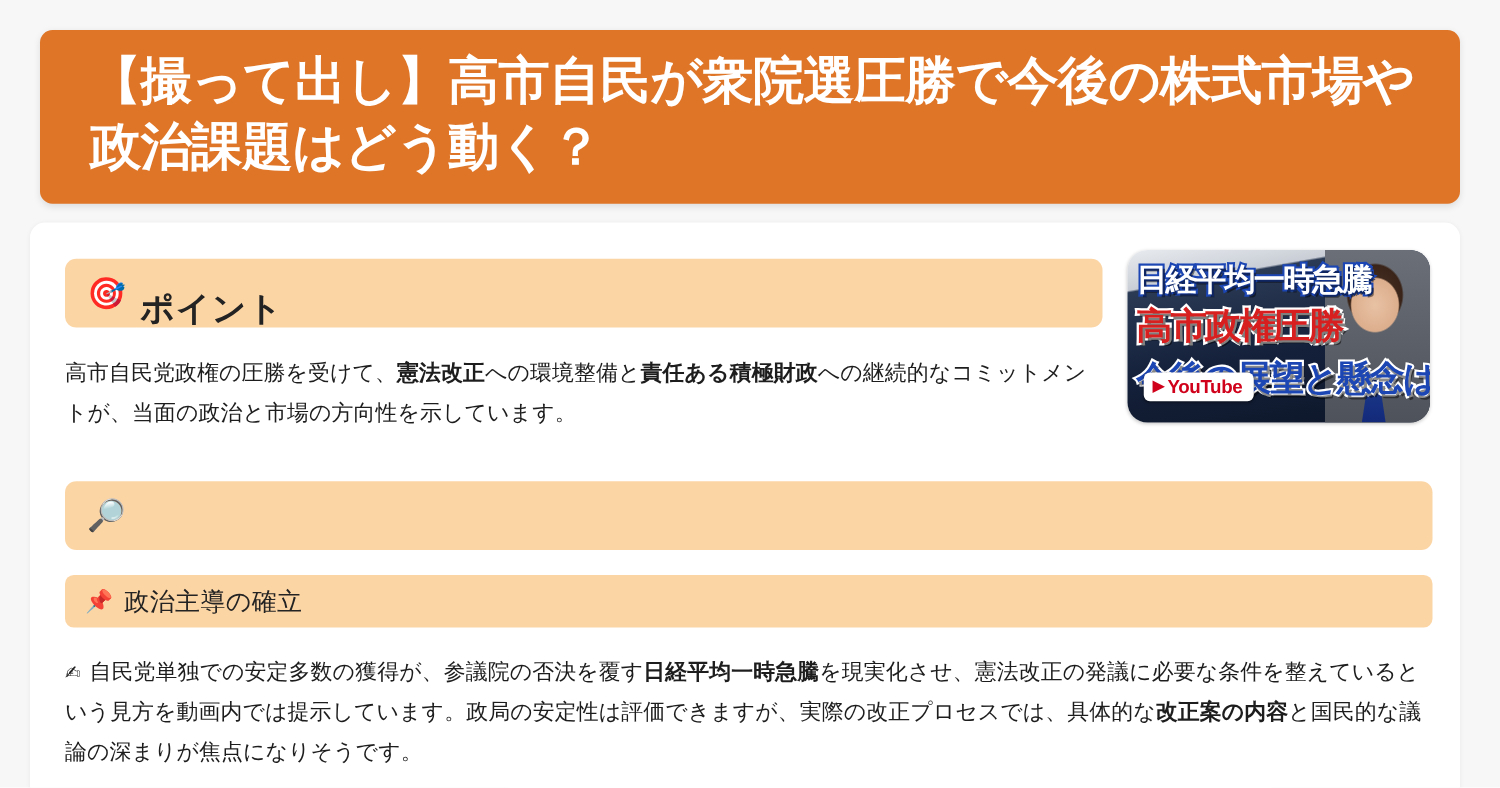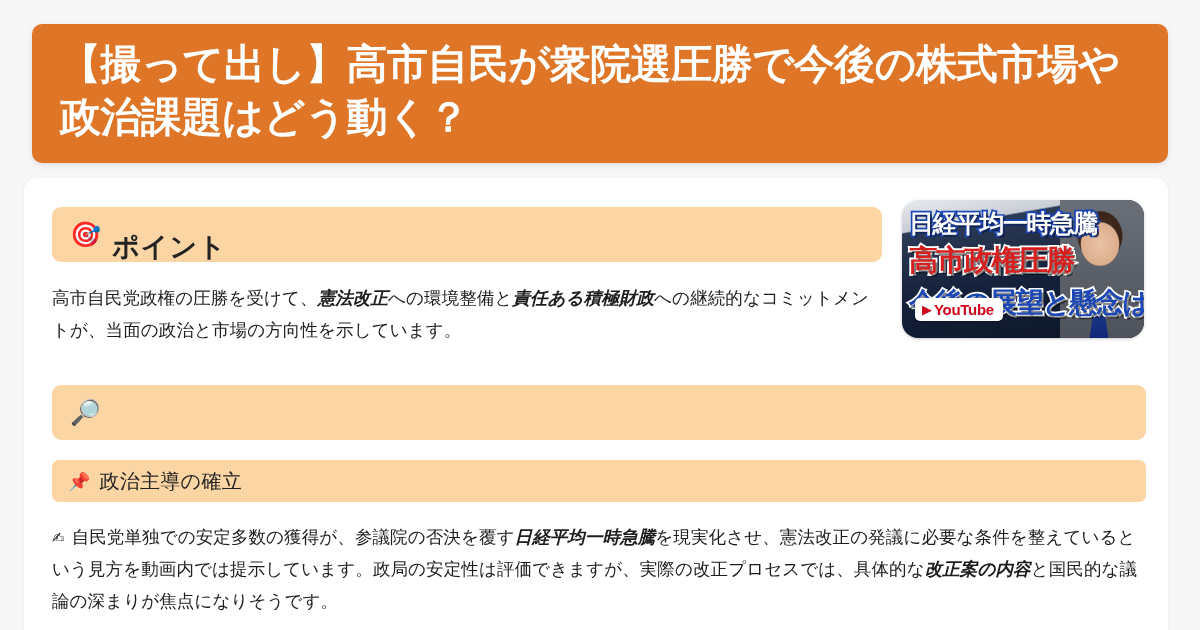--- a/index.html
+++ b/index.html
@@ -24,21 +24,21 @@
 
   
   .title-banner {
     position: absolute;
     left: 32px;
     top: 24px;
     width: 1136px;
     box-sizing: border-box;
     background: #df7526;
     border-radius: 10px;
-    padding: 14px 26px 18px 28px;
+    padding: 14px 26px 18px 40px;
     box-shadow: 0 2px 6px rgba(0,0,0,0.10);
   }
   .title-text {
     color: #ffffff;
     font-size: 41px;
     font-weight: 700;
     line-height: 1.30;
     letter-spacing: -0.5px;
     white-space: pre-wrap;
     margin: 0;
@@ -105,21 +105,21 @@
   .bar-sub { width: 1094px; margin-top: 20px; }
 
   
   .para {
     color: #1d1d1d;
     font-size: 17.5px;
     line-height: 1.83;
     letter-spacing: 0.1px;
     margin: 0;
   }
-  .para b { font-weight: 700; font-style: italic; }
+  .para b { font-weight: 700; }
 
   .para-point {
     width: 834px;
     margin-top: 20px;
   }
   .para-review {
     width: 1100px;
     margin-top: 19px;
   }
   .pen-icon {

